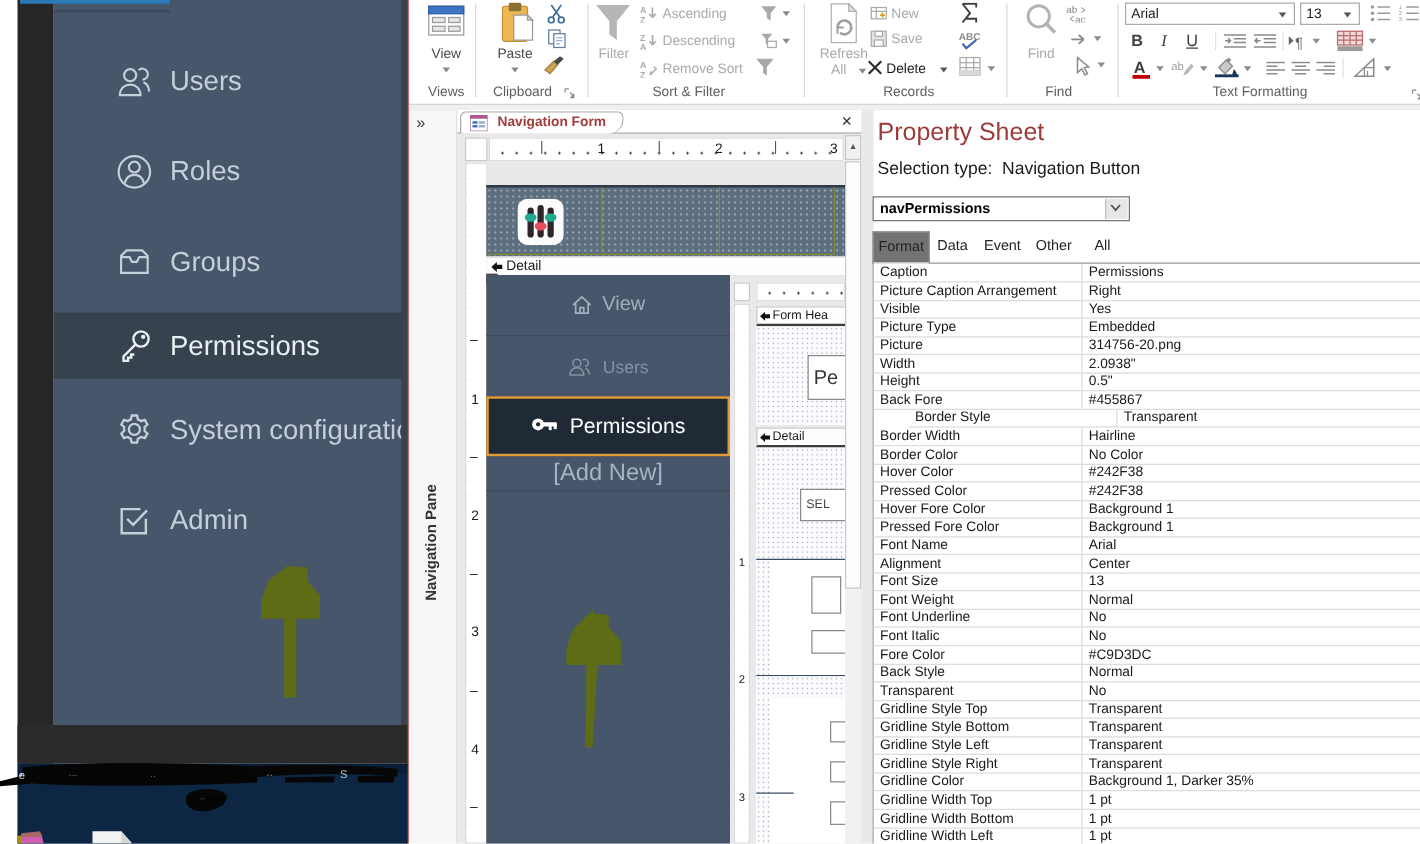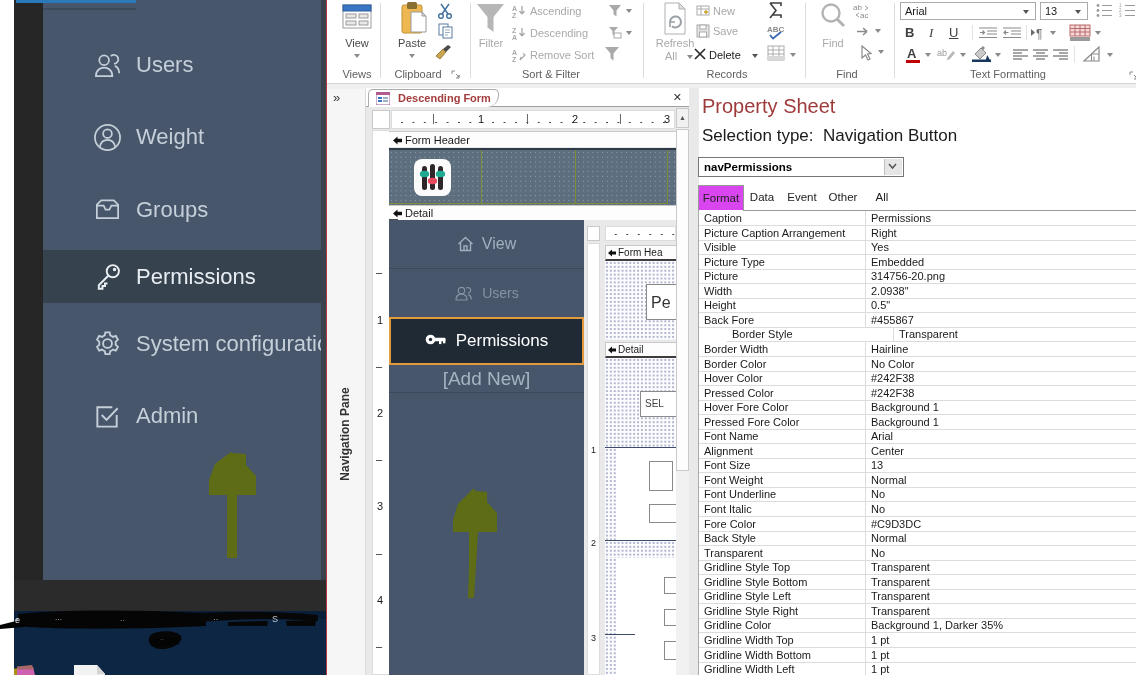--- a/index.html
+++ b/index.html
@@ -47,21 +47,21 @@
      background-image:radial-gradient(rgba(84,94,148,.6) .65px, transparent .8px);background-size:3.9px 3.9px;}
   .whiteband{position:absolute;left:21px;width:71px;background:#fff;}
   .dotstrip{position:absolute;left:21px;width:11px;background:#fcfcfe;
      background-image:radial-gradient(rgba(84,94,148,.6) .65px, transparent .8px);background-size:3.9px 3.9px;}
   .ctrlbox{position:absolute;background:#fff;border:1px solid #8a8a8a;box-sizing:border-box;}
   .inchline{position:absolute;left:21px;width:71px;height:1px;background:#3c4c68;}
   
   #propsplit{left:689px;top:88px;width:10px;height:587px;background:#e9e9e9;}
   #proppane{left:699px;top:88px;width:437px;height:587px;background:#fff;}
   #proptitle{position:absolute;left:3px;top:7px;font-size:20px;color:#9e3a3a;}
-  #propsel{position:absolute;left:3px;top:38px;font-size:17px;color:#1a1a1a;}
+  #propsel{position:absolute;left:3px;top:38px;font-size:14px;color:#1a1a1a;}
   #combo{position:absolute;left:-1px;top:69px;width:206px;height:20px;background:#fff;border:1px solid #767676;box-sizing:border-box;}
   #combo .ctext{position:absolute;left:5px;top:3px;font-size:11.5px;color:#000;font-weight:bold;}
   #combo .cbtn{position:absolute;right:1px;top:1px;width:17px;height:16px;background:#e6e6e6;border-left:1px solid #bfbfbf;}
   .ptab{position:absolute;top:97px;height:26px;font-size:11.5px;color:#222;text-align:center;line-height:24px;}
   #ptabline{position:absolute;left:-1px;top:122px;width:438px;height:1px;background:#989898;}
   #proptable{position:absolute;left:-1px;top:123px;width:438px;height:464px;border-left:1px solid #ababab;box-sizing:border-box;}
   .prow{position:absolute;left:0;width:438px;height:15px;border-bottom:1px solid #dcdcdc;box-sizing:border-box;font-size:11px;color:#1a1a1a;}
   .prow .pn{position:absolute;left:5px;top:1px;white-space:nowrap;}
   .prow .pv{position:absolute;left:172px;top:1px;white-space:nowrap;}
   .pdiv{position:absolute;left:166px;top:0;bottom:0;width:1px;background:#dcdcdc;}
@@ -346,21 +346,21 @@
   <div class="abs" id="tabbar">
     <div id="doctab">
       <svg style="position:absolute;left:7px;top:2px" width="14" height="13" viewBox="0 0 14 13">
         <rect x="0" y="0" width="14" height="13" fill="#fff" stroke="#9a5a9a"></rect>
         <rect x="0" y="0" width="14" height="3" fill="#b05a8f"></rect>
         <rect x="2" y="5" width="4" height="2" fill="#3a76c4"></rect>
           <rect x="2" y="8" width="4" height="2" fill="#3a76c4"></rect>
         <rect x="7" y="5" width="5" height="2" fill="#9ab0c8"></rect>
           <rect x="7" y="8" width="5" height="2" fill="#9ab0c8"></rect>
       </svg>
-      <span class="ttext">Descending Form</span>
+      <span class="ttext">Navigation Form</span>
     </div>
     <div id="tabclose">✕</div>
   </div>
 
   <div class="abs" id="canvas">
 
     <div class="rulerbox" style="left:6px;top:3px;width:18px;height:19px;"></div>
     <div class="rulerbox" style="left:25px;top:3px;width:284px;height:19px;border-color:#dcdcdc;
          background-image:radial-gradient(circle, #3f3f3f .9px, transparent 1.05px);background-size:11.4px 21px;background-position:4.3px 1px;"></div>
     <div class="abs" style="left:25px;top:1px;width:284px;height:21px;font-size:11px;color:#1a1a1a;">
@@ -378,26 +378,20 @@
       <span style="position:absolute;left:5px;top:277px;">2</span>
       <span style="position:absolute;left:5px;top:370px;">3</span>
       <span style="position:absolute;left:5px;top:464px;">4</span>
       <span style="position:absolute;left:4px;top:136px;">–</span>
       <span style="position:absolute;left:4px;top:230px;">–</span>
       <span style="position:absolute;left:4px;top:323px;">–</span>
       <span style="position:absolute;left:4px;top:417px;">–</span>
       <span style="position:absolute;left:4px;top:510px;">–</span>
     </div>
 
-    <div class="secbar" style="top:24px;height:16px;">
-      <svg class="flag" viewBox="0 0 9 9" style="top:4px;">
-          <path d="M0 4.5 L4.5 0.5 L4.5 2.8 L9 2.8 L9 6.2 L4.5 6.2 L4.5 8.5 Z" fill="#111"></path>
-        </svg>
-      <span class="stext" style="top:1px;">Form Header</span>
-    </div>
 
     <div id="hdrband">
       <div class="grnv" style="left:92px;"></div>
       <div class="grnv" style="left:186px;"></div>
       <div class="grnv" style="left:278px;"></div>
       <div style="position:absolute;left:0;right:8px;bottom:1px;height:1px;background:#7f8d37;"></div>
     </div>
 
     <svg class="abs" style="left:48px;top:52px;" width="37" height="37" viewBox="0 0 37 37">
       <rect x="0" y="0" width="37" height="37" rx="8" fill="#fbfbfb"></rect>
@@ -502,21 +496,21 @@
   <div class="abs" id="propsplit"></div>
   <div class="abs" id="proppane">
     <div id="proptitle">Property Sheet</div>
     <div id="propsel">Selection type:&nbsp;&nbsp;Navigation Button</div>
     <div id="combo">
       <div class="ctext">navPermissions</div>
       <div class="cbtn"><svg width="15" height="14" viewBox="0 0 15 14">
             <path d="M4 5 L7.5 9 L11 5" fill="none" stroke="#555" stroke-width="1.5"></path>
           </svg></div>
     </div>
-    <div class="ptab" style="left:-1px;width:46px;background:#d946ef;border:1px solid #989898;border-bottom:none;box-sizing:border-box;">Format</div>
+    <div class="ptab" style="left:-1px;width:46px;background:#737373;border:1px solid #989898;border-bottom:none;box-sizing:border-box;">Format</div>
     <div class="ptab" style="left:44px;width:38px;">Data</div>
     <div class="ptab" style="left:83px;width:40px;">Event</div>
     <div class="ptab" style="left:124px;width:40px;">Other</div>
     <div class="ptab" style="left:166px;width:34px;">All</div>
     <div id="ptabline"></div>
     <div style="position:absolute;left:0;top:122px;width:44px;height:1px;background:#fff;"></div>
     <div id="proptable">
       <div class="prow" style="top:0.0px;">
           <span class="pn">Caption</span>
           <span class="pv">Permissions</span>
@@ -726,21 +720,21 @@
       <span class="stxt">Users</span>
     </div>
     <div class="srow" style="top:112px;height:50px;">
       <svg class="sicon" viewBox="0 0 30 30">
           <g fill="none" stroke="#c5cfd9" stroke-width="1.8">
             <circle cx="15" cy="15" r="13"></circle>
             <circle cx="15" cy="11" r="4.5"></circle>
             <path d="M7 24.5 c1.2-5 4.5-7 8-7 s6.8 2 8 7"></path>
           </g>
         </svg>
-      <span class="stxt">Weight</span>
+      <span class="stxt">Roles</span>
     </div>
     <div class="srow" style="top:185px;height:50px;">
       <svg class="sicon" viewBox="0 0 30 30">
           <g fill="none" stroke="#c5cfd9" stroke-width="1.8">
             <path d="M4 9 L8.5 4.5 L21.5 4.5 L26 9 L26 23 L4 23 Z"></path>
             <path d="M4 10 L11 10 L13 14 L17 14 L19 10 L26 10"></path>
           </g>
         </svg>
       <span class="stxt">Groups</span>
     </div>

